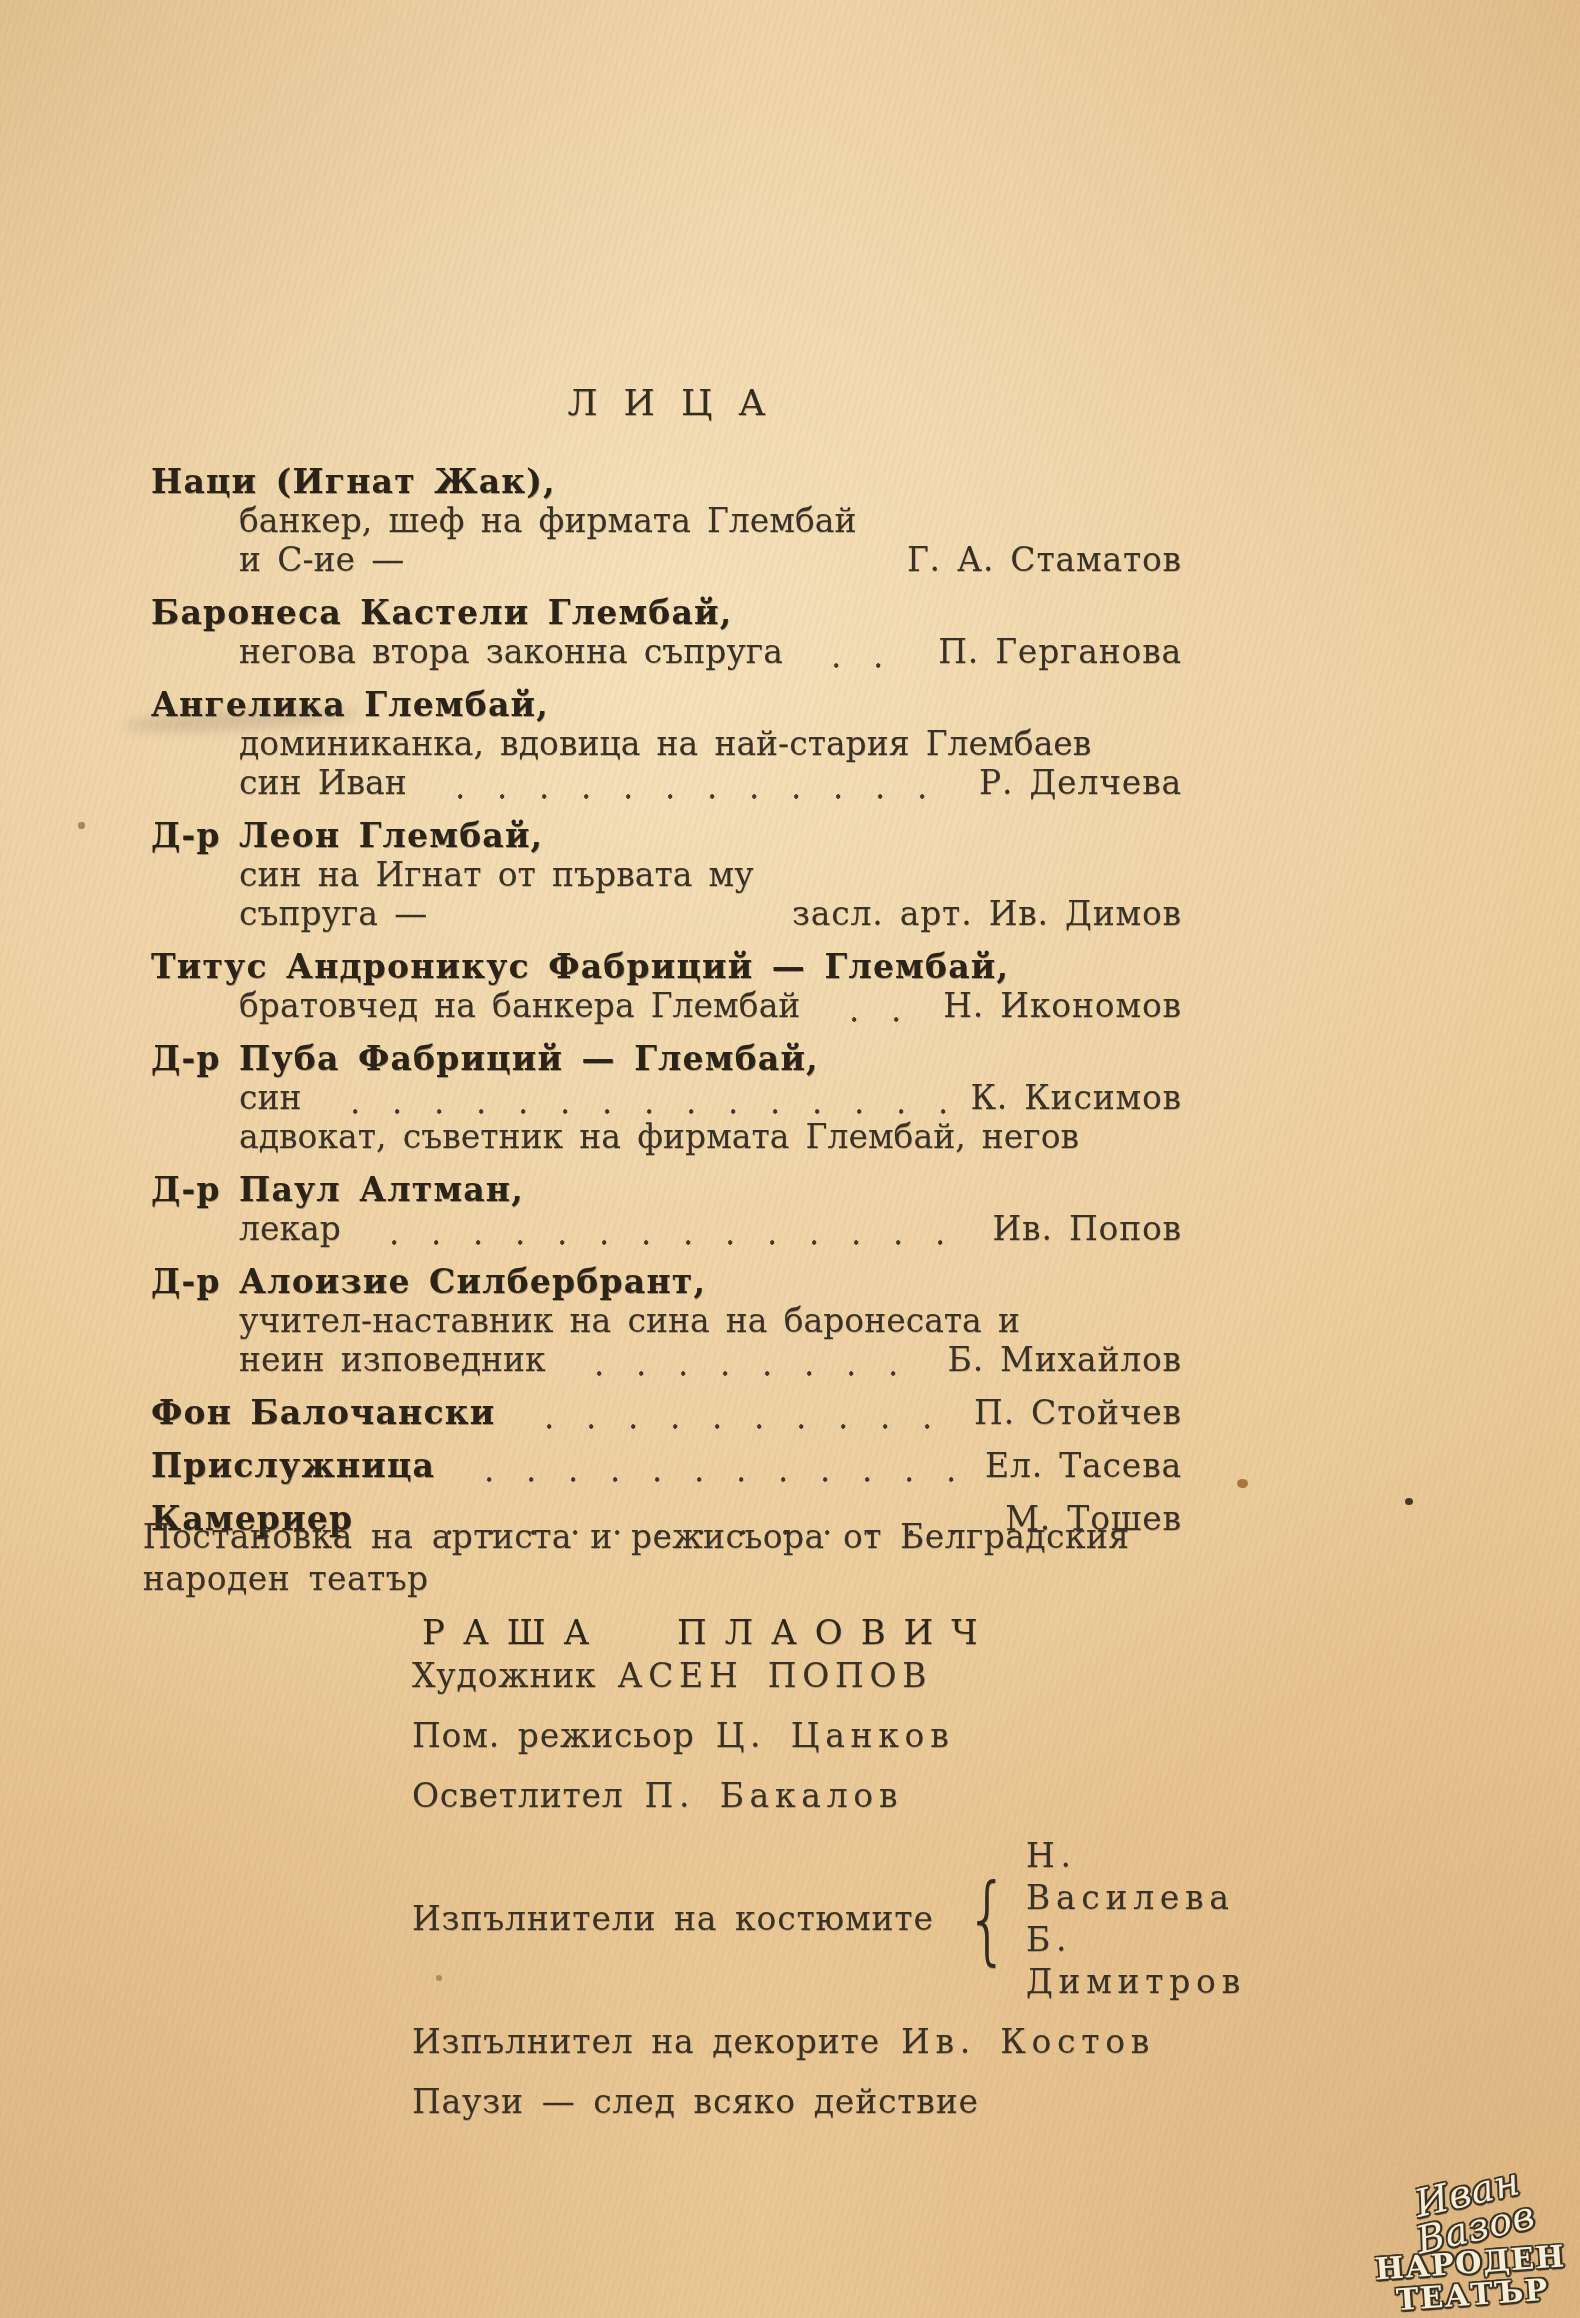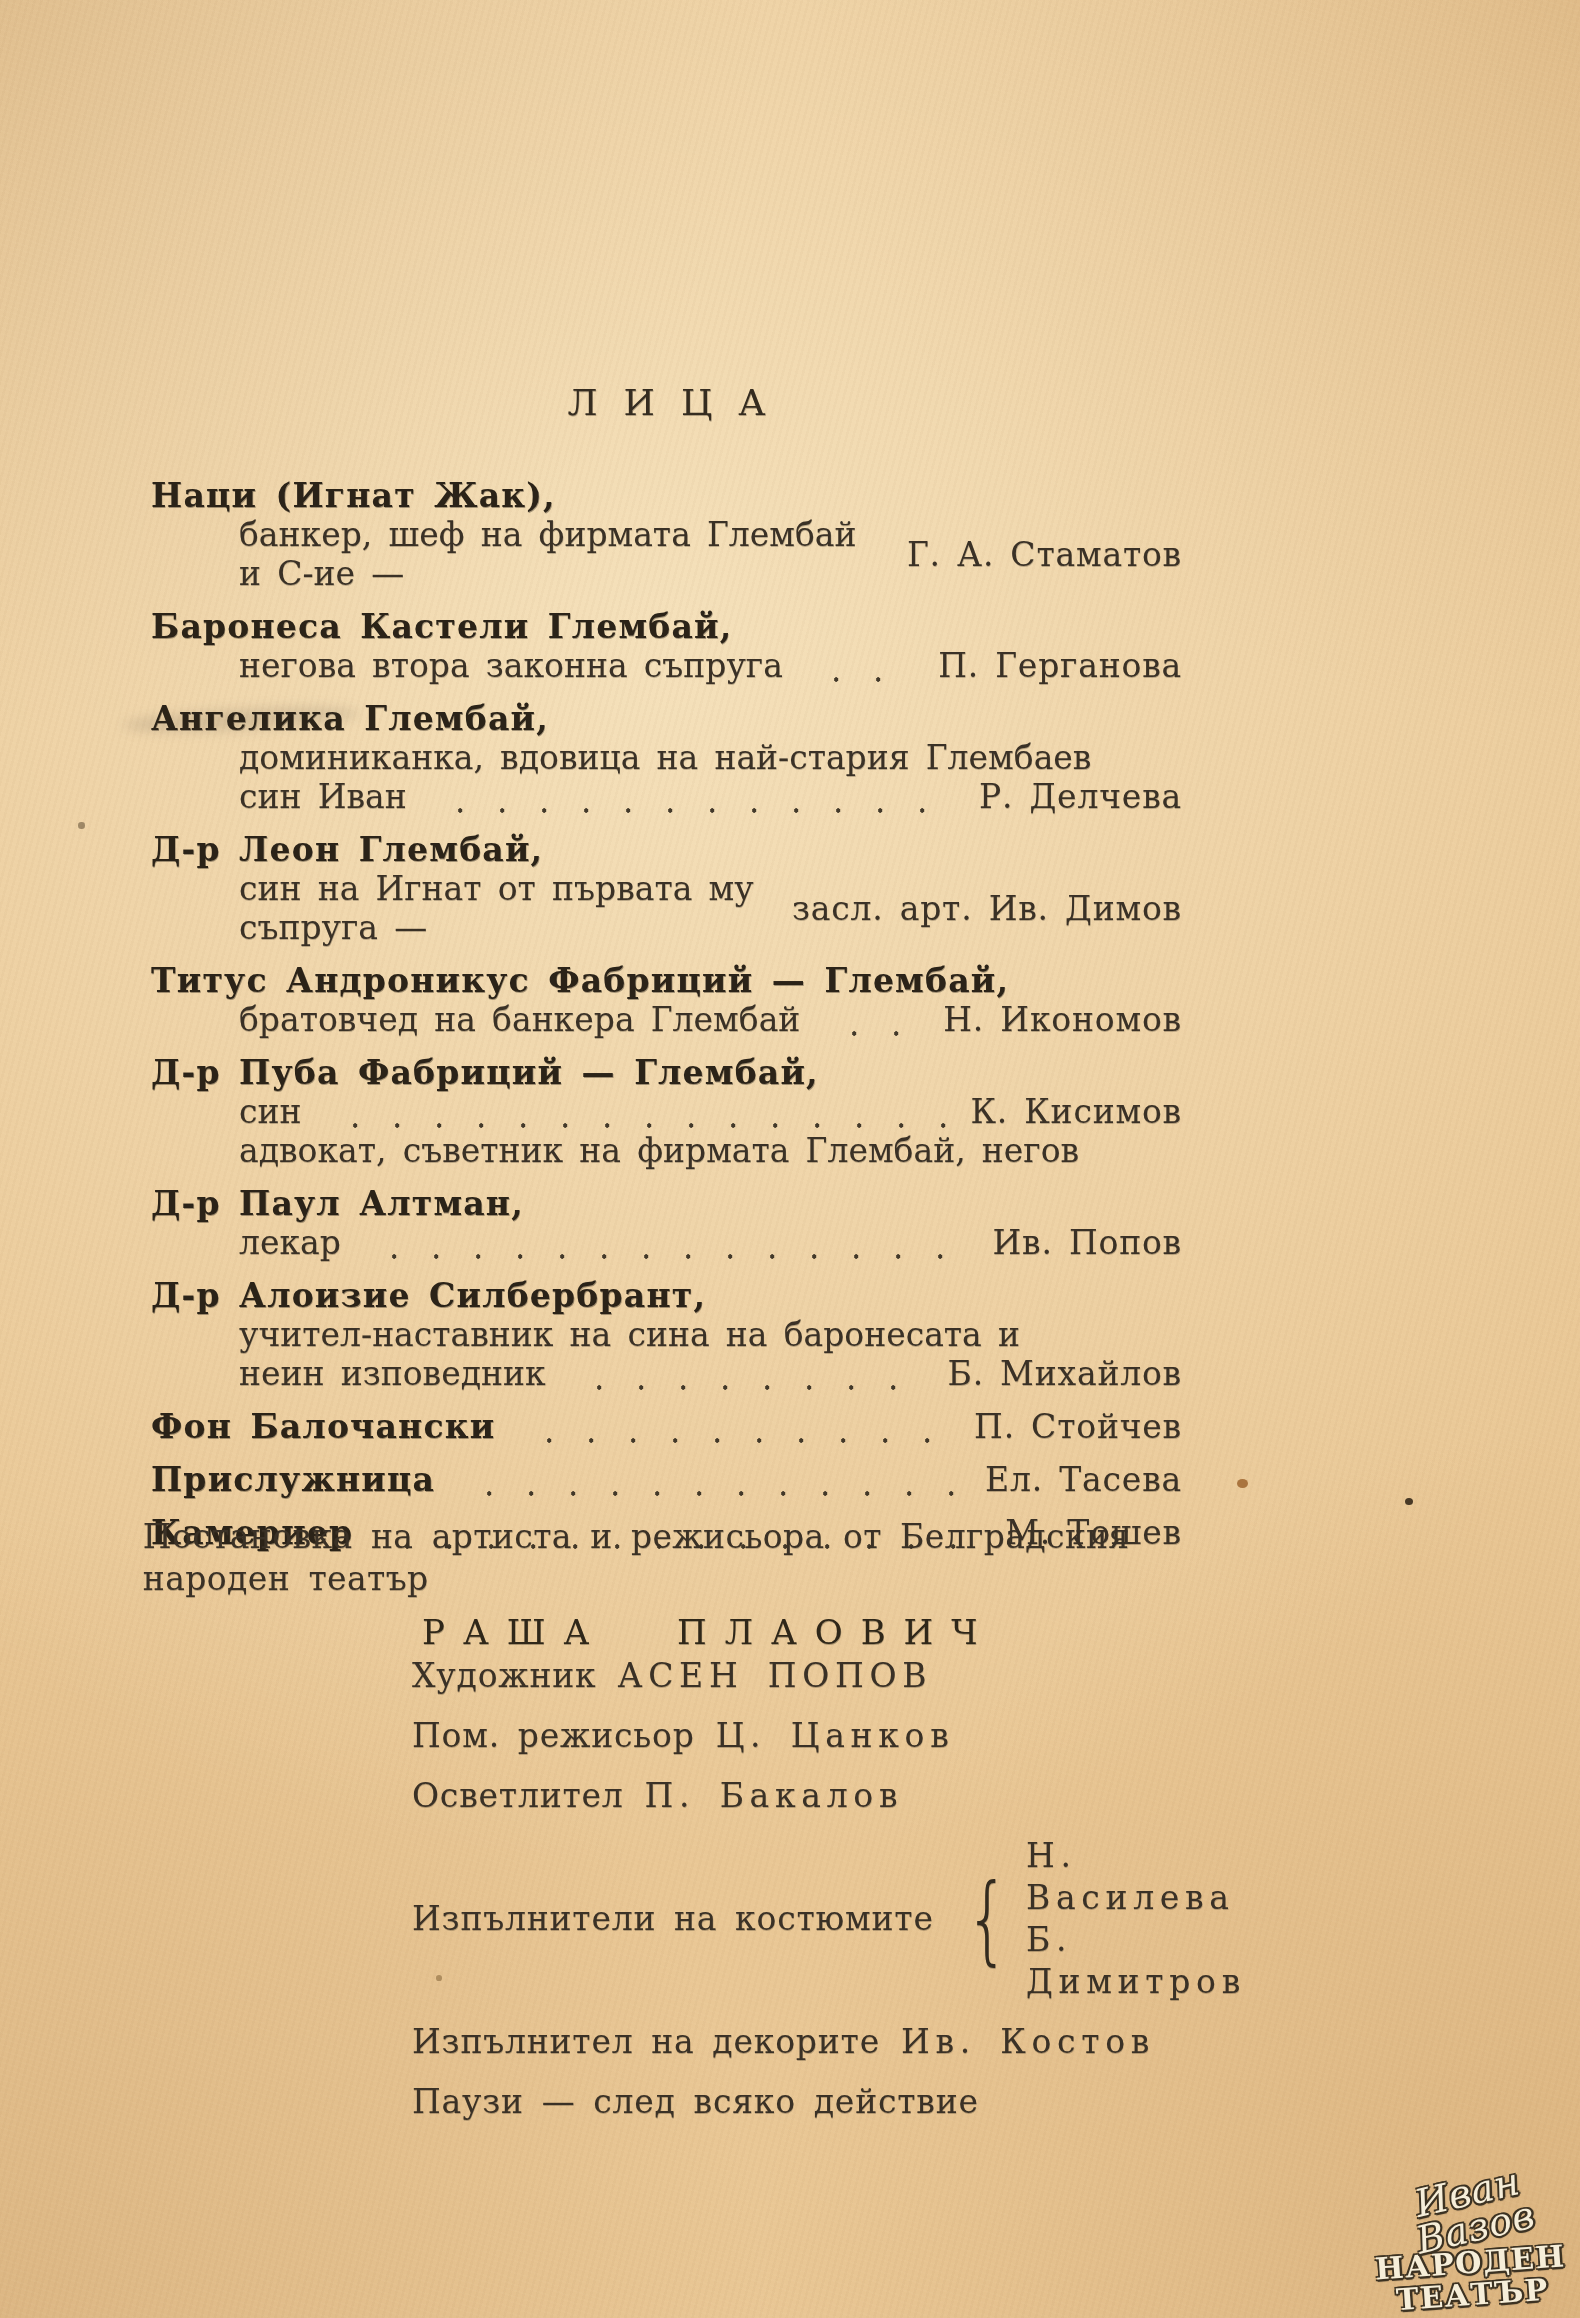--- a/index.html
+++ b/index.html
@@ -29,26 +29,26 @@
     position:absolute; left:123px; top:709px; width:237px; height:21px;
     background:rgba(95,85,70,.18); border-radius:50%;
     filter:blur(5.7px); transform:rotate(-3deg); pointer-events:none;
   }
 
   .content { position:absolute; left:151px; top:382px; width:1031px; }
 
   .doc-title {
     text-align:center; font-size:36px; line-height:42px;
     letter-spacing:26px; text-indent:26px;
-    color:#352c20; margin-bottom:52px;
+    color:#352c20; margin-bottom:38px;
     text-shadow:0.5px 0.7px 0 rgba(54,44,28,.35);
   }
 
   .entry { margin-bottom:14px; }
-  .row { display:flex; align-items:center; line-height:39px; font-size:33px; }
+  .row { display:flex; align-items:flex-end; line-height:39px; font-size:33px; }
   .bold-name {
     font-weight:bold; font-size:33px; letter-spacing:1.2px;
     word-spacing:5.7px; color:#2b2318; white-space:nowrap;
     text-shadow:0.6px 0.7px 0 rgba(43,35,24,.4);
   }
   .desc-row { padding-left:88px; }
   .desc-text { word-spacing:5.7px; text-shadow:0.3px 0.5px 0 rgba(58,49,38,.3); }
   .leader {
     flex:1 1 auto; min-width:49px; height:39px; margin:0 21px 0 24.5px;
     background-image:radial-gradient(circle, rgba(48,40,28,.9) 2px, rgba(48,40,28,0) 2.5px);

